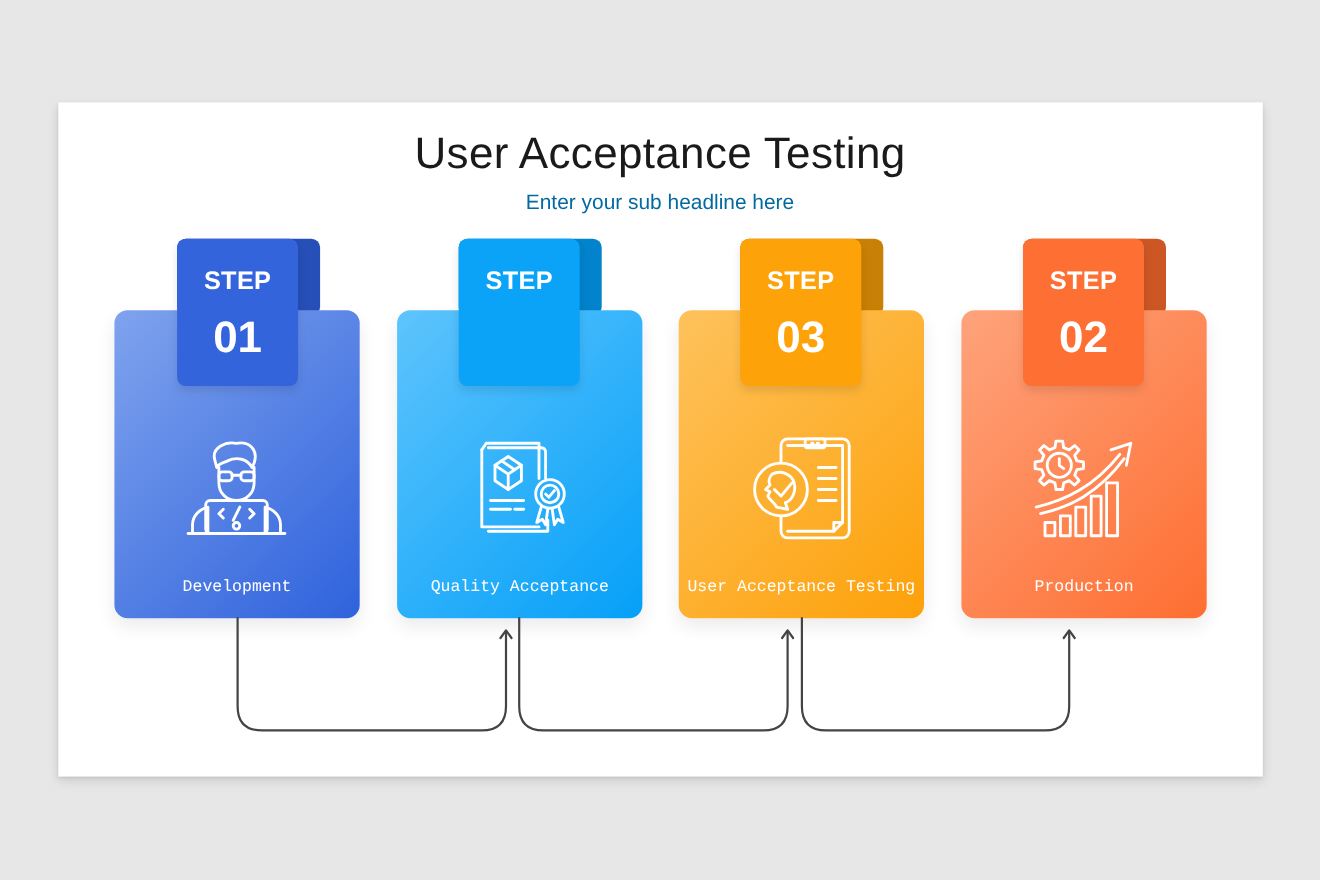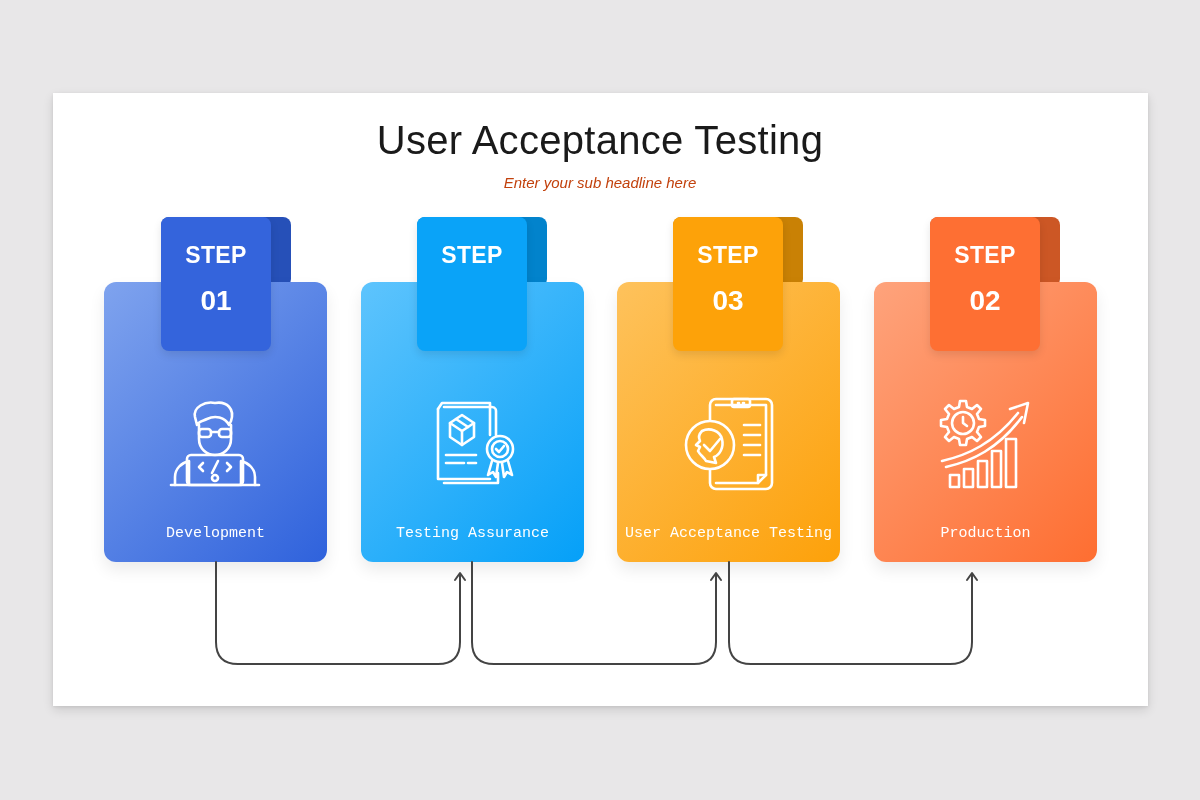--- a/index.html
+++ b/index.html
@@ -9,36 +9,36 @@
     position: absolute; left: 53px; top: 93px; width: 1095px; height: 613px;
     background: #ffffff;
     box-shadow: 0 4px 10px rgba(0,0,0,0.12), 0 1px 3px rgba(0,0,0,0.08);
   }
   .title {
     position: absolute; left: 0; width: 1200px; top: 118px; text-align: center;
     font-size: 40px; color: #1a1a1a; font-family: "Liberation Sans", sans-serif; letter-spacing: 0.3px;
   }
   .subtitle {
     position: absolute; left: 0; width: 1200px; top: 174px; text-align: center;
-    font-size: 15px; color: #c2410c; font-style: italic;
+    font-size: 19px; color: #0369a1;
   }
   .card {
     position: absolute; top: 282px; width: 223px; height: 280px; border-radius: 12px;
     box-shadow: 0 8px 16px rgba(0,0,0,0.08);
   }
   .tab-back {
     position: absolute; top: 217px; width: 130px; height: 70px; border-radius: 8px;
   }
   .tab {
     position: absolute; top: 217px; width: 110px; height: 134px; border-radius: 8px;
     color: #fff; text-align: center;
     box-shadow: 0 4px 8px rgba(0,0,0,0.10);
   }
   .tab .step { position: absolute; top: 25px; left: 0; width: 100%; font-size: 23px; font-weight: bold; letter-spacing: 0.3px; }
-  .tab .num { position: absolute; top: 68px; left: 0; width: 100%; font-size: 28px; font-weight: bold; }
+  .tab .num { position: absolute; top: 68px; left: 0; width: 100%; font-size: 40px; font-weight: bold; }
   .card-label {
     position: absolute; top: 525px; width: 223px; text-align: center; color: #fff; font-size: 15px; font-family: Liberation Mono, monospace;
   }
   .icon { position: absolute; top: 395px; width: 100px; height: 100px; }
   .icon svg { width: 100%; height: 100%; }
   .connectors { position: absolute; left: 0; top: 0; width: 1200px; height: 800px; pointer-events: none; }
 </style>
 </head>
 <body>
 
@@ -90,21 +90,21 @@
     <path d="M18 60 L48 60"></path>
       <path d="M18 68 L36 68"></path>
       <path d="M40 68 L48 68"></path>
     <circle cx="72" cy="54" r="13"></circle>
     <circle cx="72" cy="54" r="8"></circle>
     <path d="M68 54 L71 57 L76 51"></path>
     <path d="M64 66 L60 80 L65 77 L68 82 L70 68"></path>
     <path d="M80 66 L84 80 L79 77 L76 82 L74 68"></path>
   </svg>
 </div>
-<div class="card-label" style="left:361px;">Testing Assurance</div>
+<div class="card-label" style="left:361px;">Quality Acceptance</div>
 
 <div class="tab-back" style="left:673px;background:#c98105;"></div>
 <div class="card" style="left:617px;background:linear-gradient(135deg,#fec25c 0%,#fda10a 100%);"></div>
 <div class="tab" style="left:673px;background:#fda209;">
   <div class="step">STEP</div>
   <div class="num">03</div>
 </div>
 <div class="icon" style="left:680px;">
   <svg viewBox="0 0 100 100" fill="none" stroke="#fff" stroke-width="2.6" stroke-linecap="round" stroke-linejoin="round">
     <rect x="30" y="4" width="62" height="90" rx="6"></rect>

